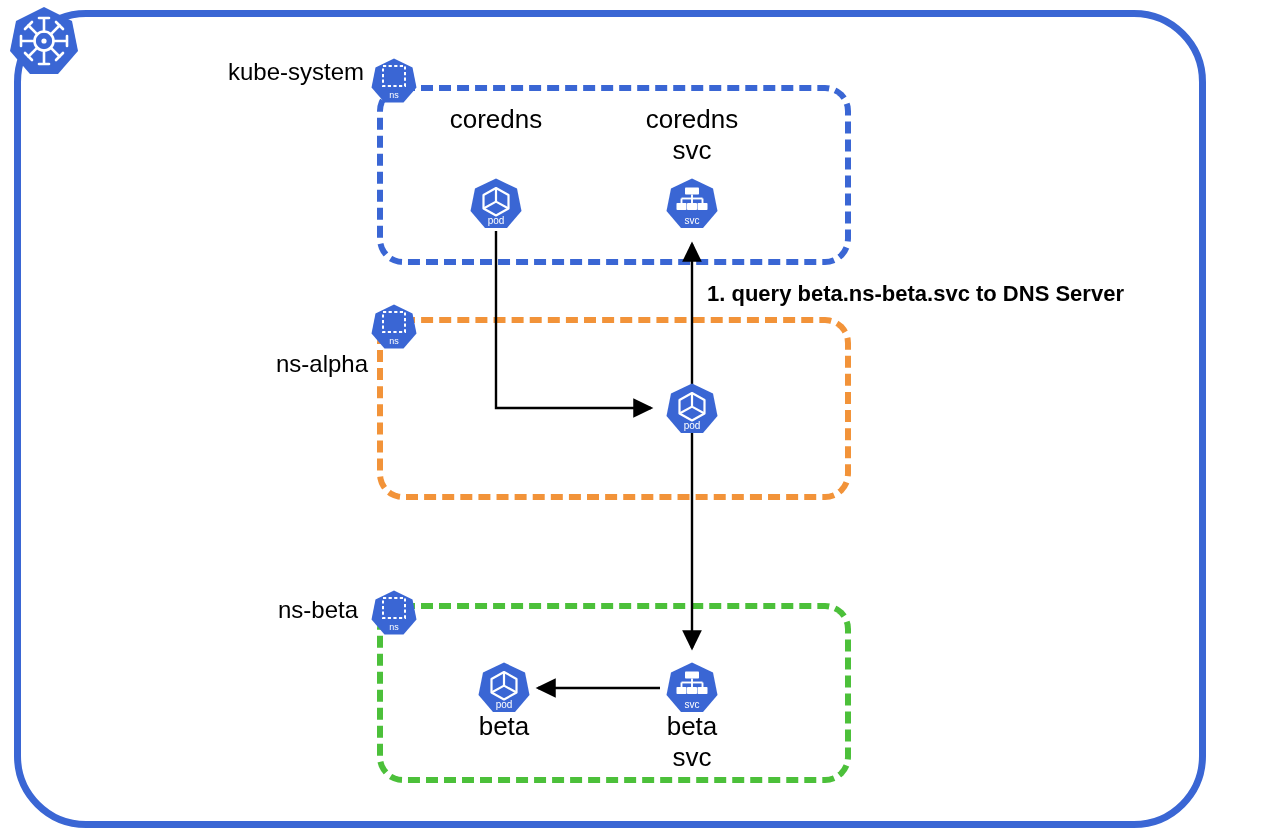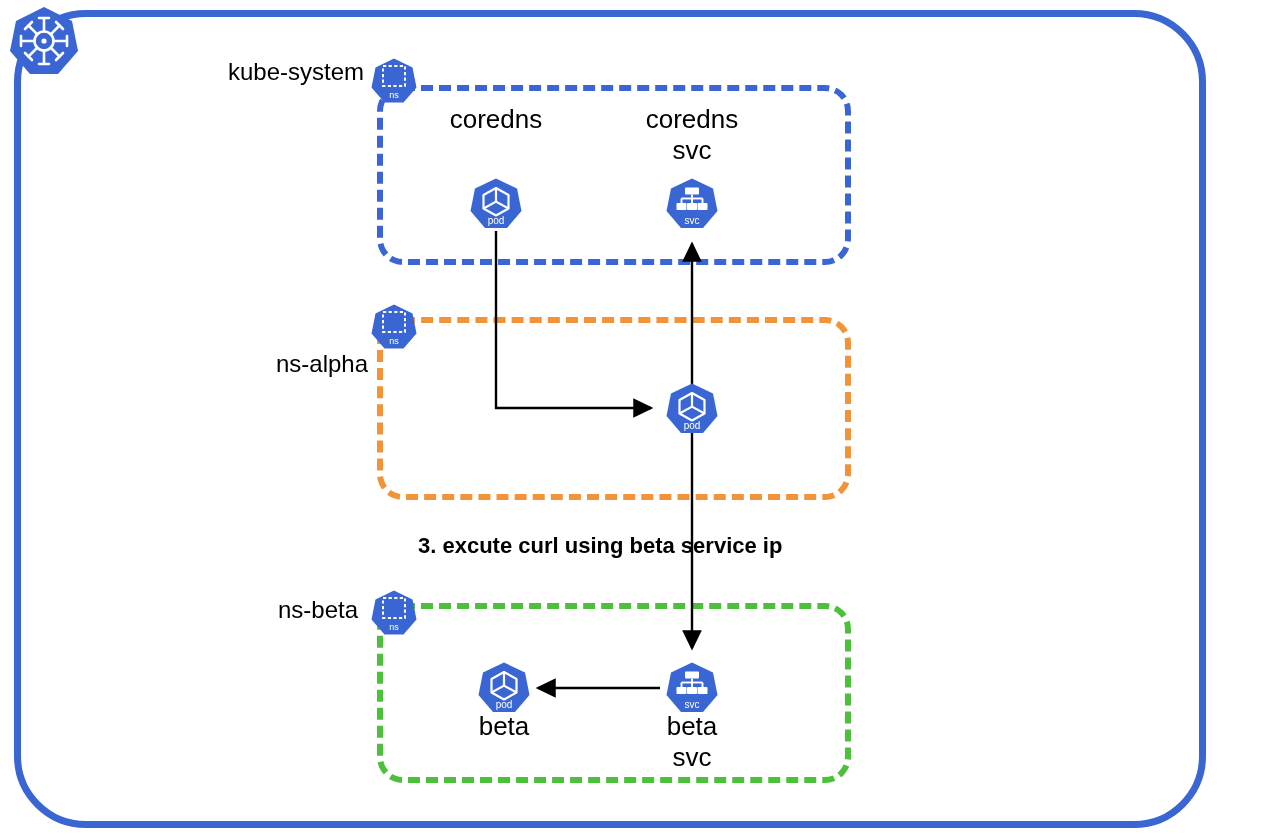--- a/index.html
+++ b/index.html
@@ -274,18 +274,18 @@
         <line x1="37.5" y1="21.5" x2="37.5" y2="26"></line>
       </g>
       <text x="27" y="47" font-family="Liberation Sans, sans-serif" font-size="10" fill="#ffffff" text-anchor="middle">svc</text>
     </svg>
   </div>
   <div class="res-label" style="left:612px; top:711px; width:160px;">
     <div>beta</div>
     <div>svc</div>
   </div>
 
-
-
-
-  <div class="step-label" style="left:418px; top:533px;">3. excute curl using beta service ip</div>
+  <div class="step-label" style="left:707px; top:281px;">1. query beta.ns-beta.svc to DNS Server</div>
+
+
+
 
 </div>
 
 </body></html>

